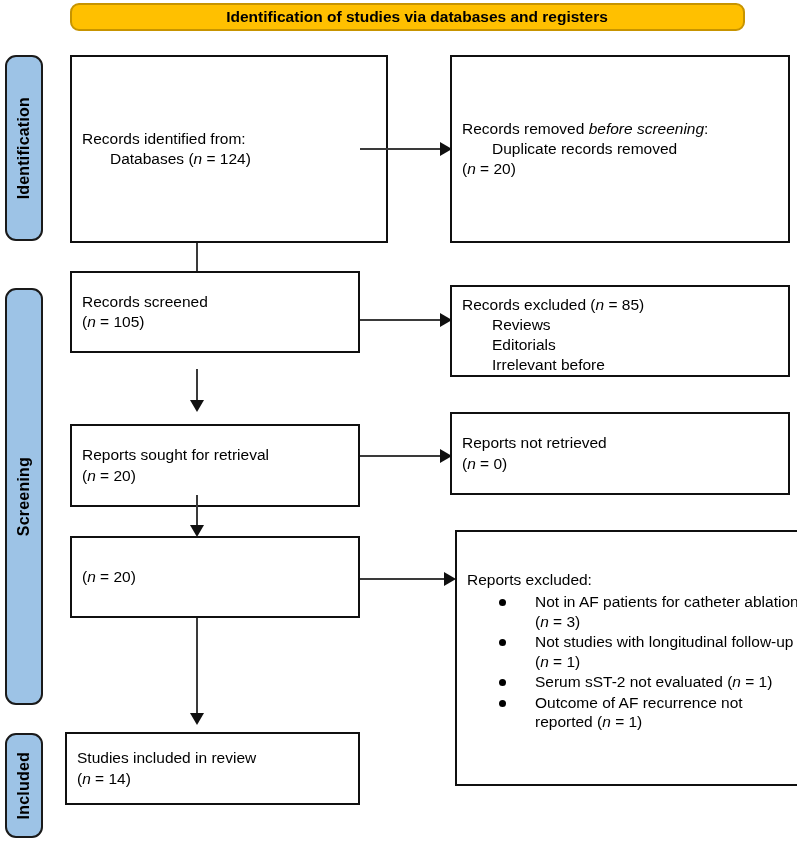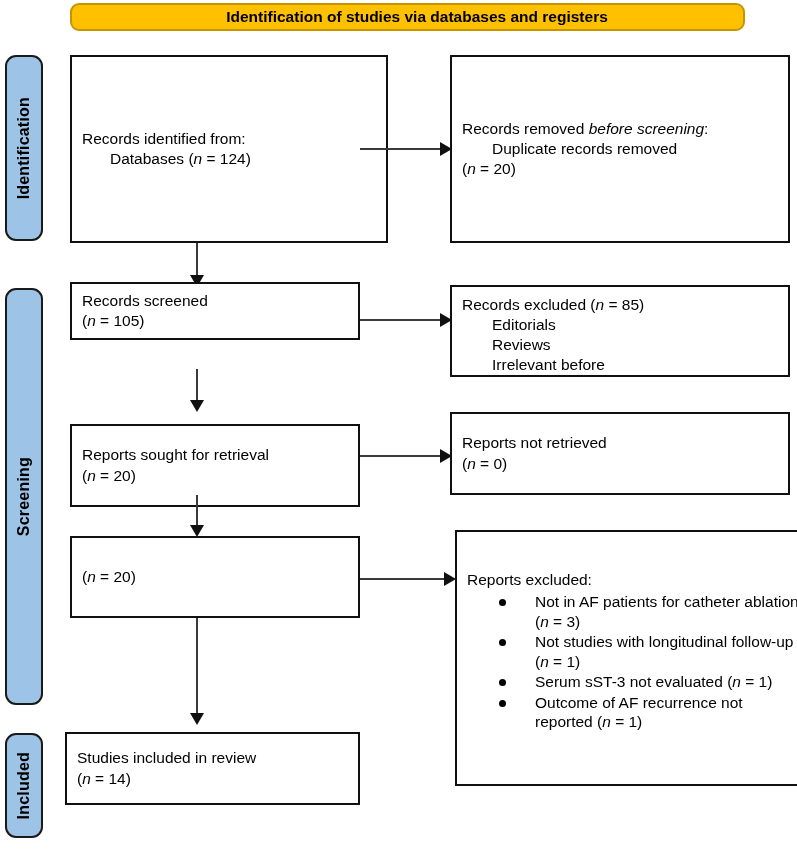--- a/index.html
+++ b/index.html
@@ -159,29 +159,29 @@
     <div class="line indent2">Duplicate records removed</div>
     <div class="line"><span>(</span><i class="nvar">n</i><span> = 20)</span></div>
   </div>
 
   <div class="conn h" style="left:360px; top:148px; width:84px;"></div>
   <div class="arrowhead right" style="left:440px; top:142px;"></div>
 
   <div class="conn v" style="left:196px; top:243px; height:36px;"></div>
   <div class="arrowhead down" style="left:190px; top:275px;"></div>
 
-  <div class="box" style="left:70px; top:282px; width:290px; height:58px;">
+  <div class="box" style="left:70px; top:271px; width:290px; height:82px;">
     <div class="line">Records screened</div>
     <div class="line"><span>(</span><i class="nvar">n</i><span> = 105)</span></div>
   </div>
 
   <div class="box" style="left:450px; top:285px; width:340px; height:92px; justify-content:flex-start; padding-top:8px;">
     <div class="line"><span>Records excluded (</span><i class="nvar">n</i><span> = 85)</span></div>
+    <div class="line indent2">Reviews</div>
     <div class="line indent2">Editorials</div>
-    <div class="line indent2">Reviews</div>
     <div class="line indent2">Irrelevant before</div>
   </div>
 
   <div class="conn h" style="left:360px; top:319px; width:84px;"></div>
   <div class="arrowhead right" style="left:440px; top:313px;"></div>
 
   <div class="conn v" style="left:196px; top:369px; height:34px;"></div>
   <div class="arrowhead down" style="left:190px; top:400px;"></div>
 
   <div class="box" style="left:70px; top:412px; width:290px; height:83px;margin-top:12px;">
@@ -202,21 +202,21 @@
 
   <div class="box" style="left:70px; top:536px; width:290px; height:82px;">
     <div class="line"><span>(</span><i class="nvar">n</i><span> = 20)</span></div>
   </div>
 
   <div class="box" style="left:455px; top:530px; width:370px; height:256px; justify-content:flex-start; padding-top:38px;">
     <div class="line">Reports excluded:</div>
     <ul class="bullets">
       <li><span>Not in AF patients for catheter ablation (</span><i class="nvar">n</i><span> = 3)</span></li>
       <li><span>Not studies with longitudinal follow-up (</span><i class="nvar">n</i><span> = 1)</span></li>
-      <li><span>Serum sST-3 not evaluated (</span><i class="nvar">n</i><span> = 1)</span></li>
+      <li><span>Serum sST-2 not evaluated (</span><i class="nvar">n</i><span> = 1)</span></li>
       <li><span>Outcome of AF recurrence not reported (</span><i class="nvar">n</i><span> = 1)</span></li>
     </ul>
   </div>
 
   <div class="conn h" style="left:360px; top:578px; width:88px;"></div>
   <div class="arrowhead right" style="left:444px; top:572px;"></div>
 
   <div class="conn v" style="left:196px; top:618px; height:98px;"></div>
   <div class="arrowhead down" style="left:190px; top:713px;"></div>
 

